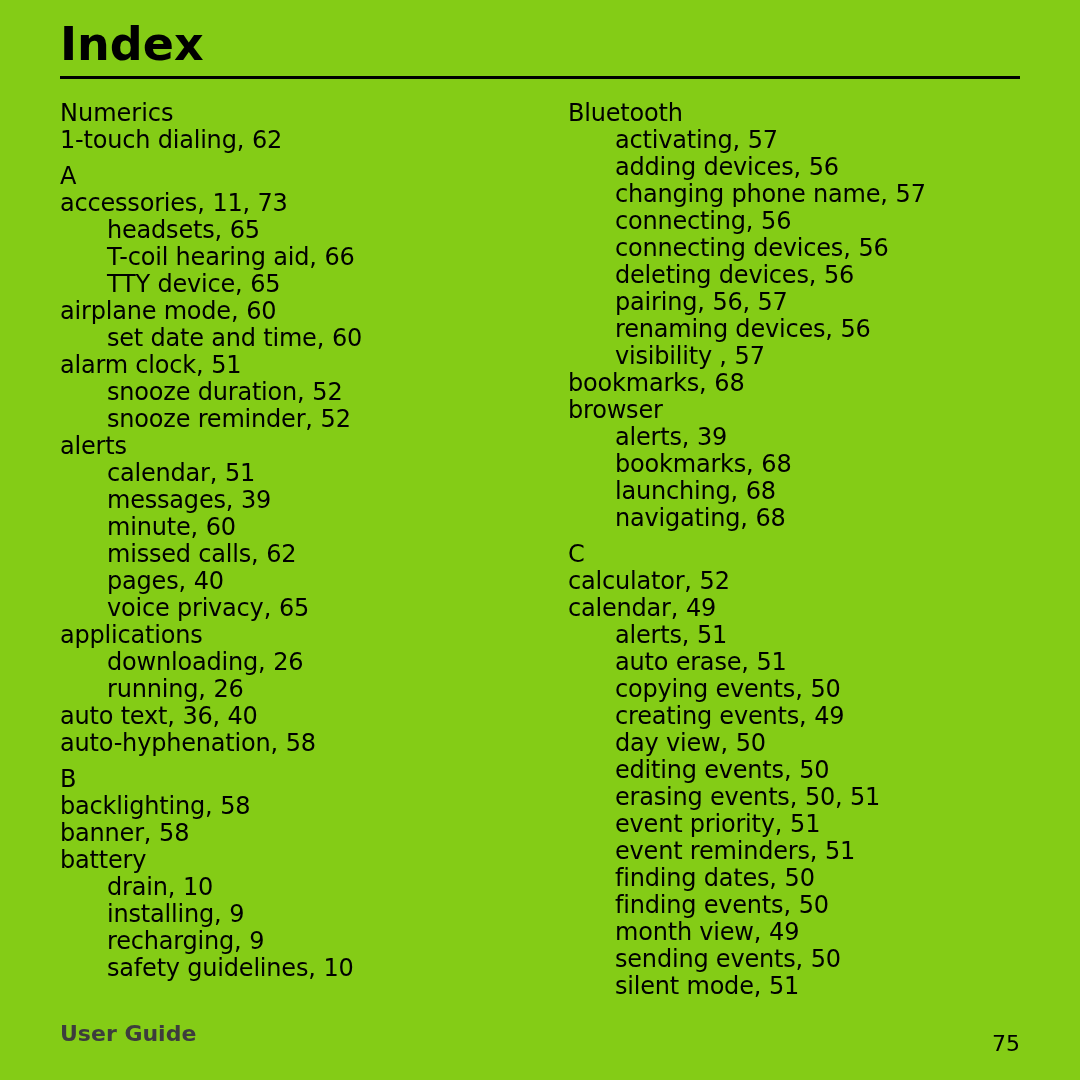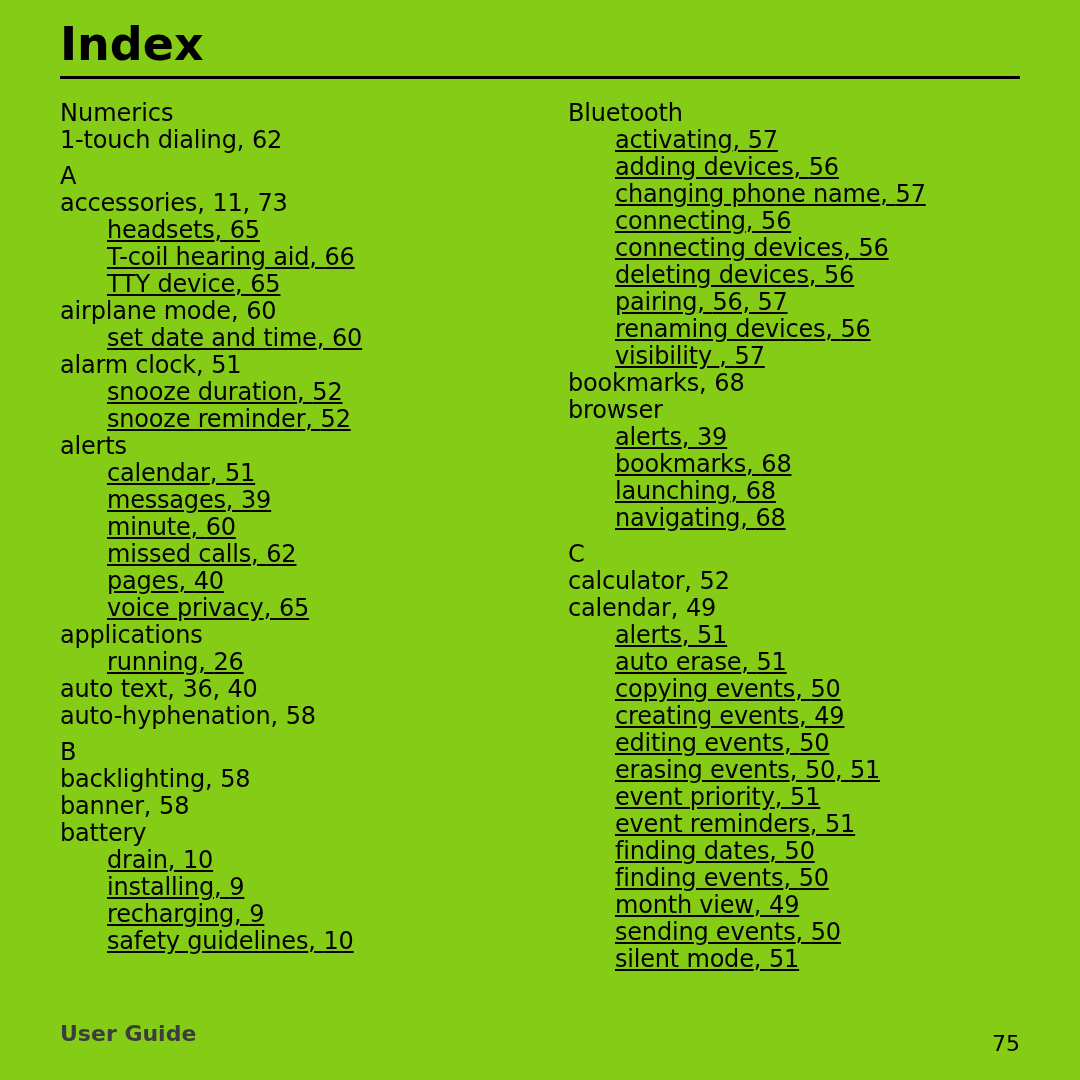--- a/index.html
+++ b/index.html
@@ -49,21 +49,20 @@
   .entry {
     font-size: 24px;
     line-height: 27px;
     white-space: nowrap;
   }
   .entry.level0 {
     padding-left: 0px;
   }
   .entry.level1 {
     padding-left: 47px;
-    text-decoration: underline;
   }
   .entry .term {
     letter-spacing: -0.2px;
   }
   .entry .pages {
     letter-spacing: -0.2px;
   }
   .group-letter {
     font-size: 24px;
     line-height: 27px;
@@ -112,20 +111,21 @@
         <div class="entry level1"><span class="term">snooze duration</span><span>, </span><span class="pages">52</span></div>
         <div class="entry level1"><span class="term">snooze reminder</span><span>, </span><span class="pages">52</span></div>
         <div class="entry level0"><span class="term">alerts</span></div>
         <div class="entry level1"><span class="term">calendar</span><span>, </span><span class="pages">51</span></div>
         <div class="entry level1"><span class="term">messages</span><span>, </span><span class="pages">39</span></div>
         <div class="entry level1"><span class="term">minute</span><span>, </span><span class="pages">60</span></div>
         <div class="entry level1"><span class="term">missed calls</span><span>, </span><span class="pages">62</span></div>
         <div class="entry level1"><span class="term">pages</span><span>, </span><span class="pages">40</span></div>
         <div class="entry level1"><span class="term">voice privacy</span><span>, </span><span class="pages">65</span></div>
         <div class="entry level0"><span class="term">applications</span></div>
+        <div class="entry level1"><span class="term">downloading</span><span>, </span><span class="pages">26</span></div>
         <div class="entry level1"><span class="term">running</span><span>, </span><span class="pages">26</span></div>
         <div class="entry level0"><span class="term">auto text</span><span>, </span><span class="pages">36, 40</span></div>
         <div class="entry level0"><span class="term">auto-hyphenation</span><span>, </span><span class="pages">58</span></div>
         <div class="group-letter">B</div>
         <div class="entry level0"><span class="term">backlighting</span><span>, </span><span class="pages">58</span></div>
         <div class="entry level0"><span class="term">banner</span><span>, </span><span class="pages">58</span></div>
         <div class="entry level0"><span class="term">battery</span></div>
         <div class="entry level1"><span class="term">drain</span><span>, </span><span class="pages">10</span></div>
         <div class="entry level1"><span class="term">installing</span><span>, </span><span class="pages">9</span></div>
         <div class="entry level1"><span class="term">recharging</span><span>, </span><span class="pages">9</span></div>
@@ -148,20 +148,21 @@
         <div class="entry level1"><span class="term">bookmarks</span><span>, </span><span class="pages">68</span></div>
         <div class="entry level1"><span class="term">launching</span><span>, </span><span class="pages">68</span></div>
         <div class="entry level1"><span class="term">navigating</span><span>, </span><span class="pages">68</span></div>
         <div class="group-letter">C</div>
         <div class="entry level0"><span class="term">calculator</span><span>, </span><span class="pages">52</span></div>
         <div class="entry level0"><span class="term">calendar</span><span>, </span><span class="pages">49</span></div>
         <div class="entry level1"><span class="term">alerts</span><span>, </span><span class="pages">51</span></div>
         <div class="entry level1"><span class="term">auto erase</span><span>, </span><span class="pages">51</span></div>
         <div class="entry level1"><span class="term">copying events</span><span>, </span><span class="pages">50</span></div>
         <div class="entry level1"><span class="term">creating events</span><span>, </span><span class="pages">49</span></div>
+        <div class="entry level1"><span class="term">day view</span><span>, </span><span class="pages">50</span></div>
         <div class="entry level1"><span class="term">editing events</span><span>, </span><span class="pages">50</span></div>
         <div class="entry level1"><span class="term">erasing events</span><span>, </span><span class="pages">50, 51</span></div>
         <div class="entry level1"><span class="term">event priority</span><span>, </span><span class="pages">51</span></div>
         <div class="entry level1"><span class="term">event reminders</span><span>, </span><span class="pages">51</span></div>
         <div class="entry level1"><span class="term">finding dates</span><span>, </span><span class="pages">50</span></div>
         <div class="entry level1"><span class="term">finding events</span><span>, </span><span class="pages">50</span></div>
         <div class="entry level1"><span class="term">month view</span><span>, </span><span class="pages">49</span></div>
         <div class="entry level1"><span class="term">sending events</span><span>, </span><span class="pages">50</span></div>
         <div class="entry level1"><span class="term">silent mode</span><span>, </span><span class="pages">51</span></div>
       </div>

